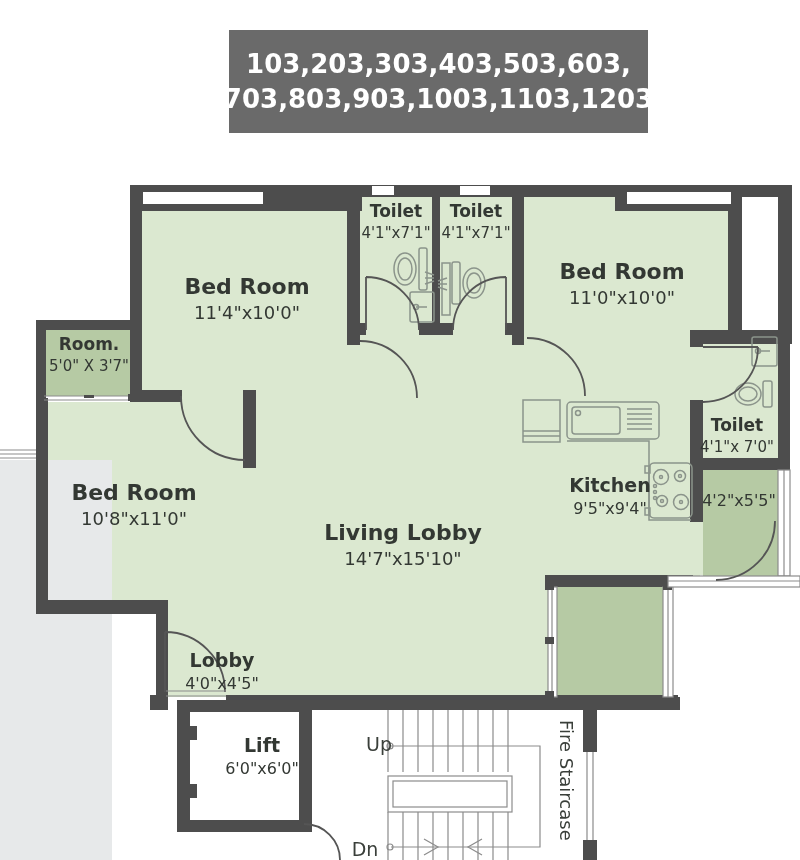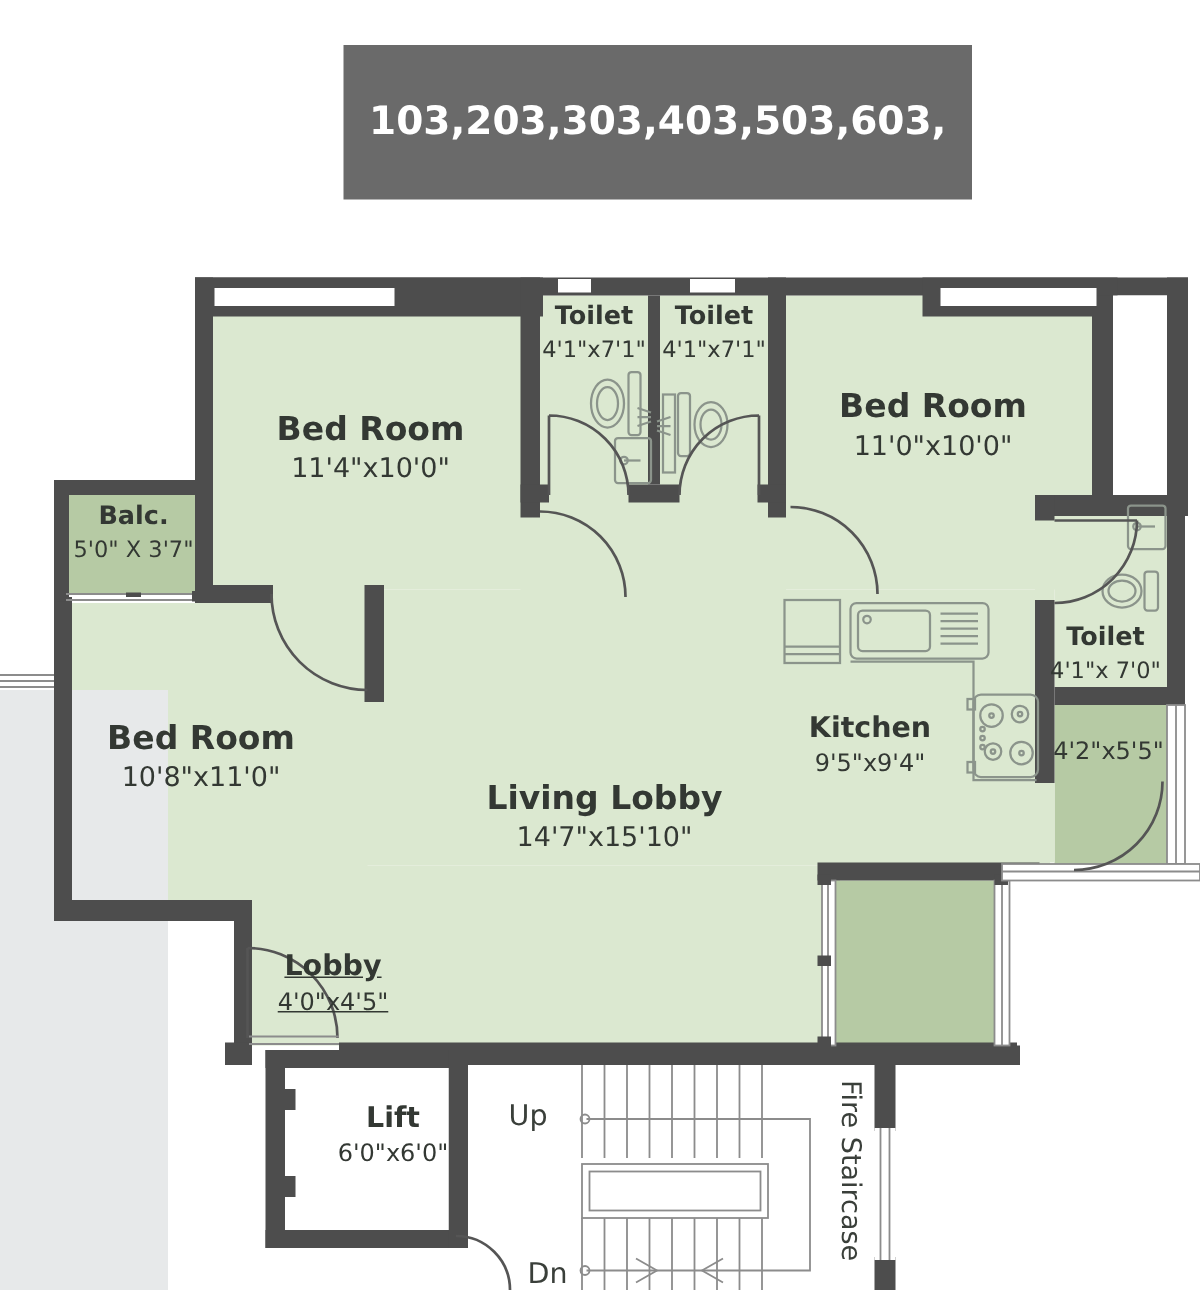--- a/index.html
+++ b/index.html
@@ -225,20 +225,21 @@
       <path class="arc" d="M703,347 H758 M758,347 A55,55 0 0 1 703,402"></path>
       <path class="arc" d="M775,521 A59,59 0 0 1 716,580"></path>
       <path class="arc" d="M165,632 V692 M165,632 A60,60 0 0 1 225,692"></path>
       <path class="tl" d="M166,691 H226 M166,696 H226"></path>
       <path class="arc" d="M304,824 A36,36 0 0 1 340,860"></path>
     </g>
   </svg>
 
   <div class="hdr">
     <div>103,203,303,403,503,603,</div>
+    <div>703,803,903,1003,1103,1203</div>
   </div>
 
   <div class="rm lg" style="left:247px;top:274px;">
     <div class="nm">Bed Room</div>
     <div class="dm">11'4"x10'0"</div>
   </div>
 
   <div class="rm sm" style="left:396px;top:201px;">
     <div class="nm">Toilet</div>
     <div class="dm">4'1"x7'1"</div>
@@ -248,56 +249,56 @@
     <div class="nm">Toilet</div>
     <div class="dm">4'1"x7'1"</div>
   </div>
 
   <div class="rm lg" style="left:622px;top:259px;">
     <div class="nm">Bed Room</div>
     <div class="dm">11'0"x10'0"</div>
   </div>
 
   <div class="rm sm" style="left:89px;top:334px;">
-    <div class="nm">Balc.</div>
+    <div class="nm">Room.</div>
     <div class="dm">5'0" X 3'7"</div>
   </div>
 
   <div class="rm lg" style="left:134px;top:480px;">
     <div class="nm">Bed Room</div>
     <div class="dm">10'8"x11'0"</div>
   </div>
 
   <div class="rm lg" style="left:403px;top:520px;">
     <div class="nm">Living Lobby</div>
     <div class="dm">14'7"x15'10"</div>
   </div>
 
-  <div class="rm md" style="left:580px;top:474px;">
+  <div class="rm md" style="left:610px;top:474px;">
     <div class="nm">Kitchen</div>
     <div class="dm">9'5"x9'4"</div>
   </div>
 
   <div class="rm sm" style="left:737px;top:415px;">
     <div class="nm">Toilet</div>
     <div class="dm">4'1"x 7'0"</div>
   </div>
 
   <div class="rm md" style="left:739px;top:488px;">
     <div class="dm">4'2"x5'5"</div>
   </div>
 
 
-  <div class="rm md" style="left:222px;top:633px;text-decoration:underline;">
+  <div class="rm md" style="left:222px;top:649px;">
     <div class="nm">Lobby</div>
     <div class="dm">4'0"x4'5"</div>
   </div>
 
   <div class="rm md" style="left:262px;top:734px;">
     <div class="nm">Lift</div>
     <div class="dm">6'0"x6'0"</div>
   </div>
 
-  <div class="plainlabel" style="left:352px;top:733px;">Up</div>
+  <div class="plainlabel" style="left:379px;top:733px;">Up</div>
   <div class="plainlabel" style="left:365px;top:838px;text-align:right;">Dn</div>
   <div class="firelabel">Fire Staircase</div>
 
 </div>
 
 </body></html>

